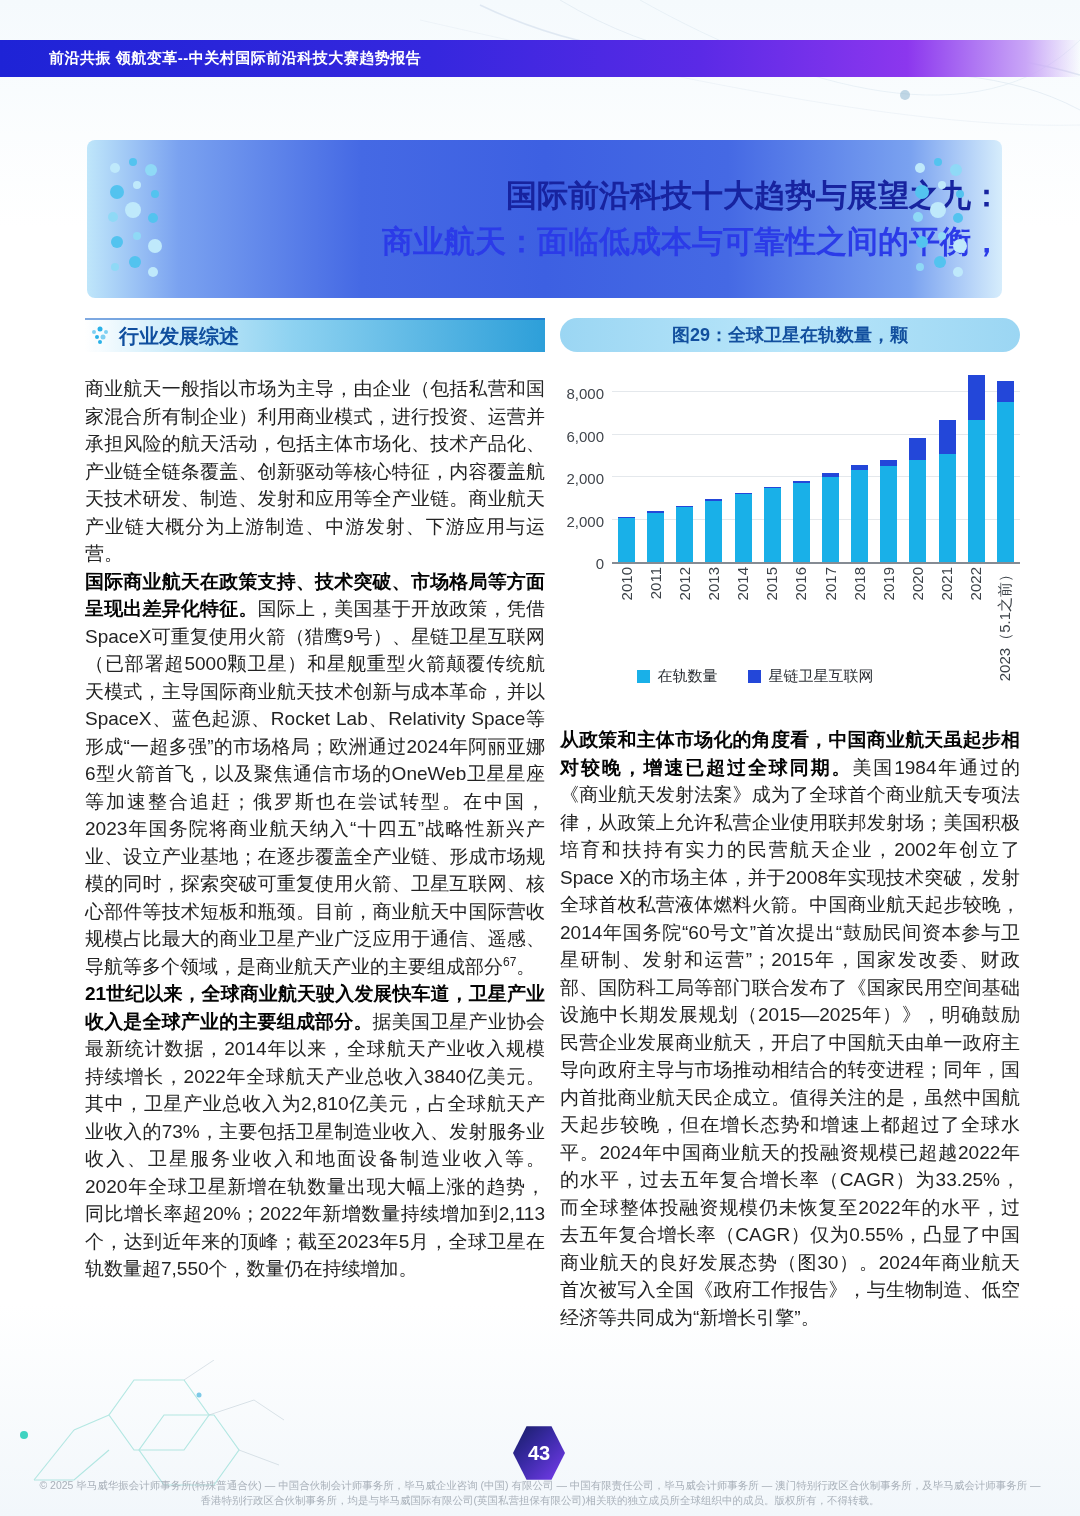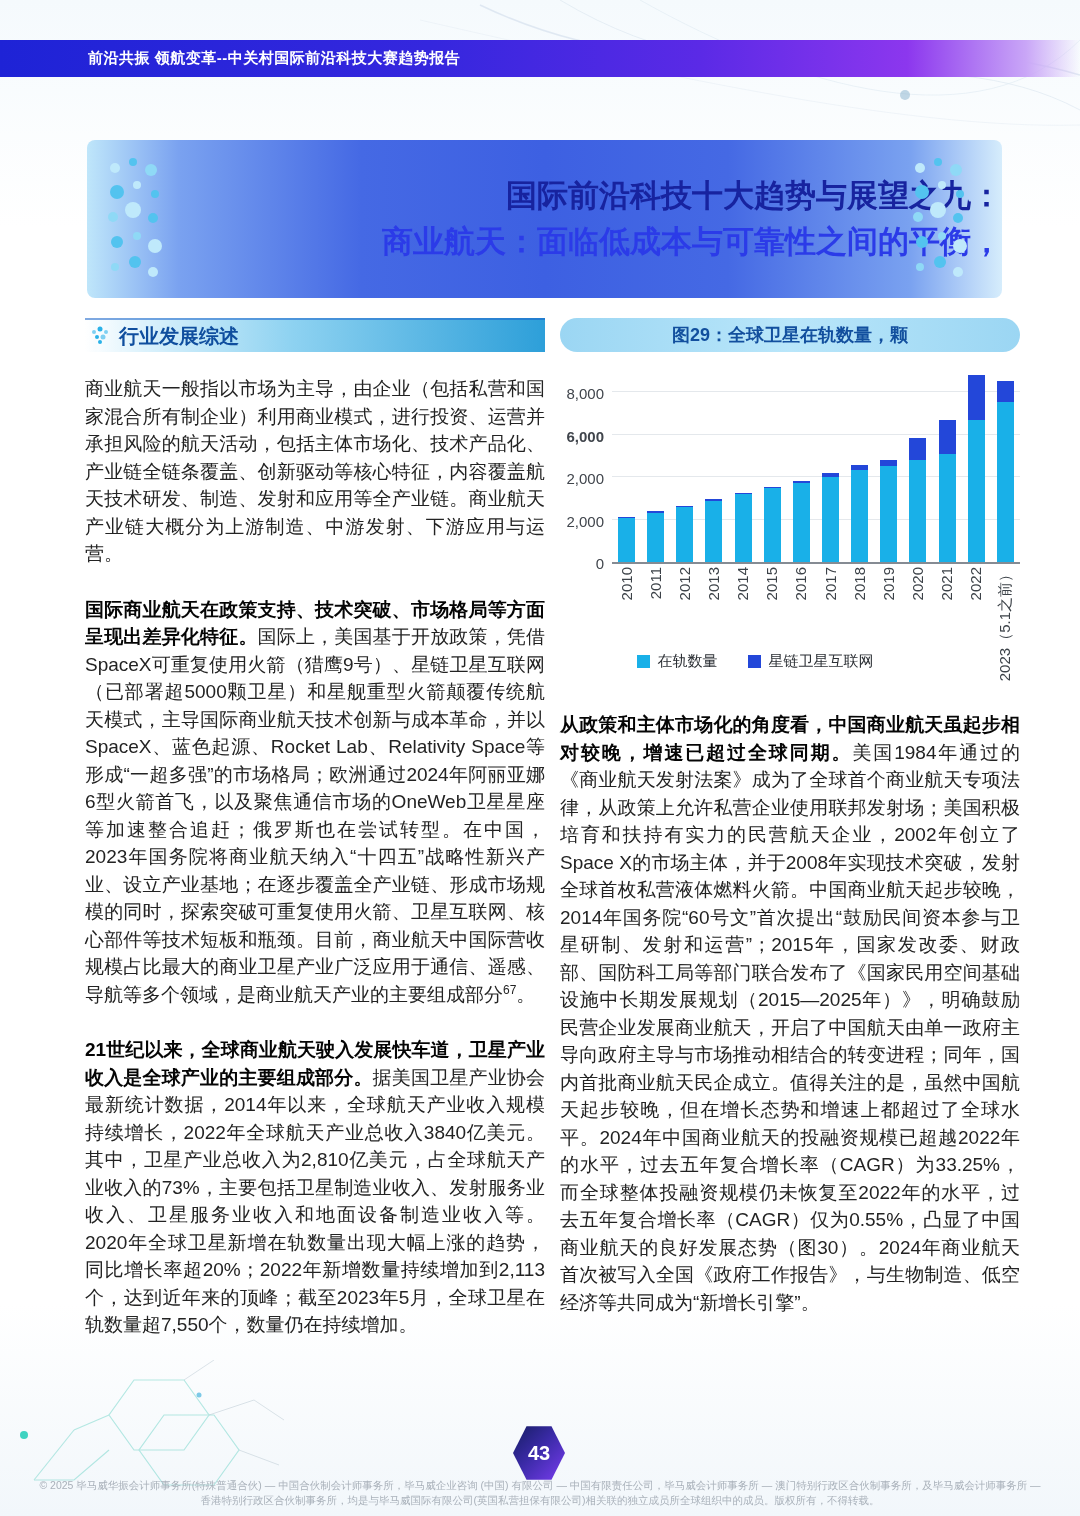--- a/index.html
+++ b/index.html
@@ -12,21 +12,21 @@
   
   .deco-top{ position:absolute; top:0; left:0; width:1080px; height:150px; pointer-events:none; }
   .deco-bottom{ position:absolute; left:14px; bottom:6px; width:300px; height:150px; pointer-events:none; }
 
   
   .header-bar{
     position:absolute; top:40px; left:0; width:1080px; height:37px;
     background:linear-gradient(90deg,#1e23d6 0%,#3527de 40%,#5b2ae6 65%,#8c37ee 84%,#c9a6f7 95%,rgba(255,255,255,0) 100%);
     display:flex; align-items:center;
   }
-  .header-bar span{ margin-left:88px; color:#ffffff; font-size:15px; font-weight:bold; letter-spacing:0.5px;text-align:center; }
+  .header-bar span{ margin-left:49px; color:#ffffff; font-size:15px; font-weight:bold; letter-spacing:0.5px;text-align:center; }
 
   
   .banner{
     position:absolute; top:140px; left:87px; width:915px; height:158px; border-radius:8px;
     background:linear-gradient(90deg,#bfe6fa 0%,#7aa2f0 10%,#4569e4 30%,#3d60e2 50%,#4569e4 70%,#7aa2f0 90%,#d6edfc 100%);
     display:flex; flex-direction:column; align-items:flex-end; justify-content:center; text-align:center;
   }
   .banner .l1{ color:#17239f; font-size:31px; font-weight:bold; line-height:46px; }
   .banner .l2, .banner .l3{ color:#2b3be8; font-size:31px; font-weight:bold; line-height:46px; }
   .banner-dots{ position:absolute; top:14px; height:130px; width:78px; }
@@ -40,21 +40,21 @@
     position:relative; height:34px; display:flex; align-items:center;
     background:linear-gradient(90deg,rgba(255,255,255,0) 0%,#d9f1fc 14%,#8ed2f1 45%,#2d9fd9 100%);
     border-top:2px solid rgba(23,98,200,0.55);
   }
   .section-bar .icon{ margin-left:4px; }
   .section-bar span.title{ margin-left:8px; color:#0f4e9e; font-size:20px; font-weight:bold; }
 
   .body-text{ font-size:19px; line-height:27.5px; color:#232323; text-align:justify; }
   .body-text b{ color:#050505; }
   .p1{ margin-top:23px; }
-  .p-gap{ margin-top:28px; }
+  .p-gap{ }
   sup{ font-size:12px; line-height:0; }
 
   
   .chart-pill{
     height:34px; border-radius:17px; background:linear-gradient(90deg,#9bd6f3 0%,#b9e6fa 50%,#9bd6f3 100%);
     display:flex; align-items:center; justify-content:center;
   }
   .chart-pill span{ color:#124f9e; font-size:18px; font-weight:bold; }
   .chart-wrap{ margin-top:16px; }
   .chart-area{ display:flex; }
@@ -65,21 +65,21 @@
   .bars{ position:absolute; inset:0; display:flex; align-items:flex-end; }
   .slot{ flex:1; display:flex; flex-direction:column; justify-content:flex-end; align-items:center; height:100%; }
   .bar-seg{ width:17px; }
   .xlabels{ display:flex; margin-left:52px; height:86px; }
   .xlabel{ flex:1; position:relative; overflow:visible; }
   .xlabel span{
     position:absolute; top:3px; left:calc(50% - 9px);
     transform-origin:0 0; transform:rotate(-90deg) translateX(-100%);
     white-space:nowrap; font-size:15px; color:#3c4248;
   }
-  .legend{ display:flex; justify-content:center; gap:30px; margin-right:70px; margin-top:2px; }
+  .legend{ display:flex; justify-content:center; gap:30px; margin-right:70px; margin-top:17px; }
   .legend-item{ display:flex; align-items:center; gap:8px; font-size:15px; color:#2b2f34; }
   .swatch{ width:13px; height:13px; display:inline-block; }
   .source{ margin-top:16px; font-size:15px; color:#2b2f34; }
   .col-right .body-text{ margin-top:40px; }
 
   
   .page-badge{
     position:absolute; left:513px; top:1424px; width:52px; height:58px;
     clip-path:polygon(0% 50%,26% 4%,74% 4%,100% 50%,74% 96%,26% 96%);
     background:linear-gradient(135deg,#141d5f 0%,#3a2aa6 45%,#7b3df2 100%);
@@ -172,21 +172,21 @@
     <div class="chart-pill">
       <span>图29：全球卫星在轨数量，颗</span>
     </div>
 
     <div class="chart-wrap">
       <div class="chart-area">
         <div class="y-axis" id="ylabels">
             <div class="ytick" style="bottom: -8px;">0</div>
             <div class="ytick" style="bottom: 34.5px;">2,000</div>
             <div class="ytick" style="bottom: 77px;">2,000</div>
-            <div class="ytick" style="bottom: 119.5px; font-weight: bold;">6,000</div>
+            <div class="ytick" style="bottom: 119.5px;">6,000</div>
             <div class="ytick" style="bottom: 162px;">8,000</div>
           </div>
         <div class="plot" id="plot">
           <div class="gridline" style="bottom: 42.5px;"></div>
             <div class="gridline" style="bottom: 85px;"></div>
             <div class="gridline" style="bottom: 127.5px;"></div>
             <div class="gridline" style="bottom: 170px;"></div>
             <div class="bars" id="bars">
               <div class="slot">
                 <div class="bar-seg" style="height: 1.275px; background: rgb(35, 71, 217);"></div>

